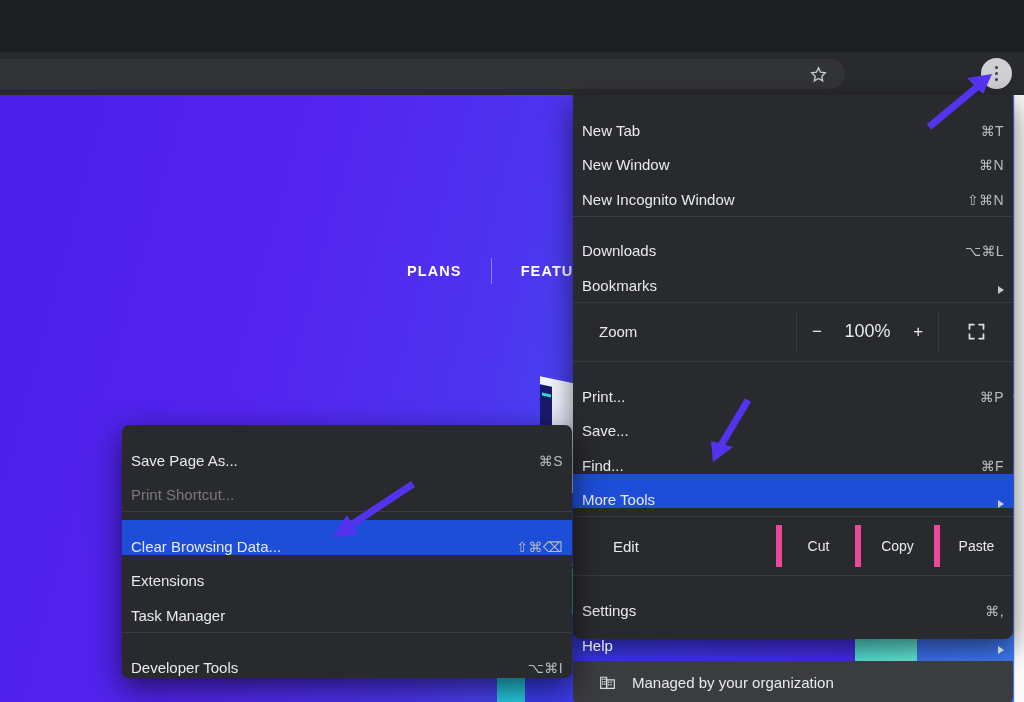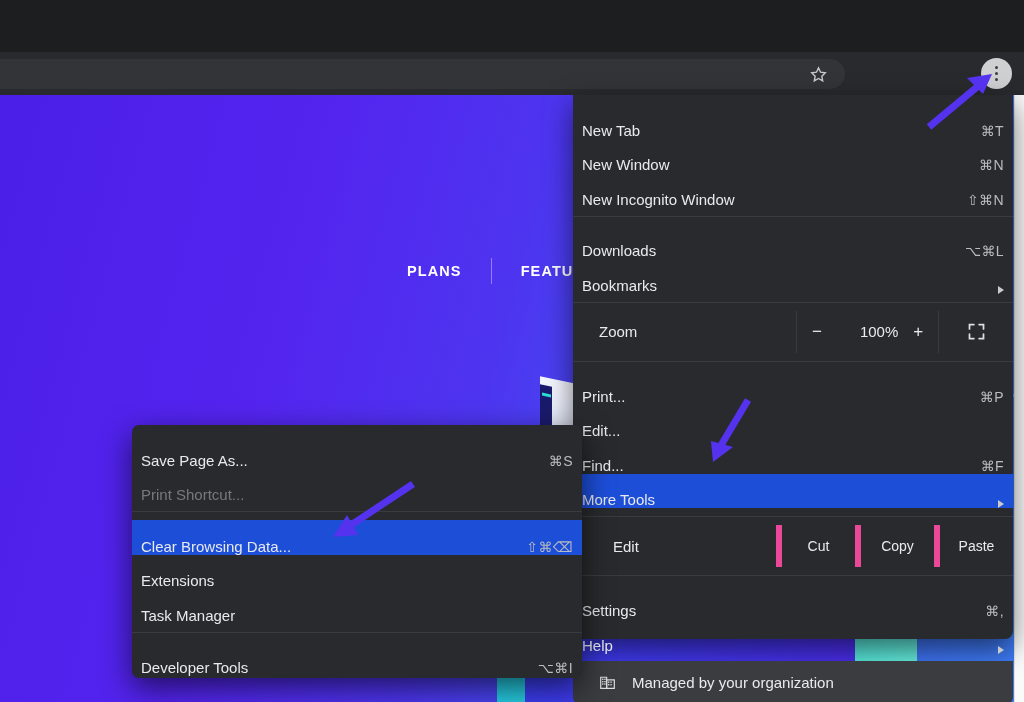--- a/index.html
+++ b/index.html
@@ -129,21 +129,21 @@
   .row-zoom .zl{
     flex:1 1 auto; display:flex; align-items:center; padding:0 26px;
   }
   .row-zoom .zc{
     width:143px; display:flex; align-items:center; justify-content:center;
     gap:0px; border-left:1px solid #3a3b3e; border-right:1px solid #3a3b3e;
   }
   .row-zoom .zbtn{
     width:40px; text-align:center; font-size:17px; color:#e8eaed;
   }
-  .row-zoom .zval{ width:62px; text-align:right; font-size:15px; }
+  .row-zoom .zval{ width:62px; text-align:center; font-size:18px; }
   .row-zoom .zf{
     width:74px; display:flex; align-items:center; justify-content:center;
   }
 
   
   .row-edit{ display:flex; align-items:stretch; height:42px; }
   .row-edit .el{ flex:1 1 auto; display:flex; align-items:center; padding:0 40px; }
   .row-edit .ec{
     width:79px; display:flex; align-items:center; justify-content:center;
     border-left:6px solid #ec4899; font-size:14px;
@@ -151,21 +151,21 @@
 
   
   .managed{
     display:flex; align-items:center; gap:16px; height:44px;
     padding:0 26px; background:#3b3c3f; border-radius:0 0 8px 8px;
     margin-top:7px;
   }
 
   
   #submenu{
-    position:absolute; left:132px; top:425px; width:450px; height:253px;
+    position:absolute; left:122px; top:425px; width:450px; height:253px;
     background:#292a2d; border-radius:7px;
     box-shadow:0 10px 30px rgba(0,0,0,.6);
     font-size:15px; color:#e8eaed; padding-top:9px;
   }
 
   
   #arrows{ position:absolute; left:0; top:0; width:1024px; height:702px; pointer-events:none; }
 </style>
 </head>
 <body>
@@ -288,21 +288,21 @@
     </div>
   </div>
 
   <div class="sep"></div>
 
   <div class="mi">
     <span class="lbl">Print...</span>
     <span class="acc">⌘P</span>
   </div>
   <div class="mi">
-    <span class="lbl">Edit...</span>
+    <span class="lbl">Save...</span>
   </div>
   <div class="mi">
     <span class="lbl">Find...</span>
     <span class="acc">⌘F</span>
   </div>
   <div class="mi hl">
     <span class="lbl">More Tools</span>
     <span class="caret"></span>
   </div>
 

